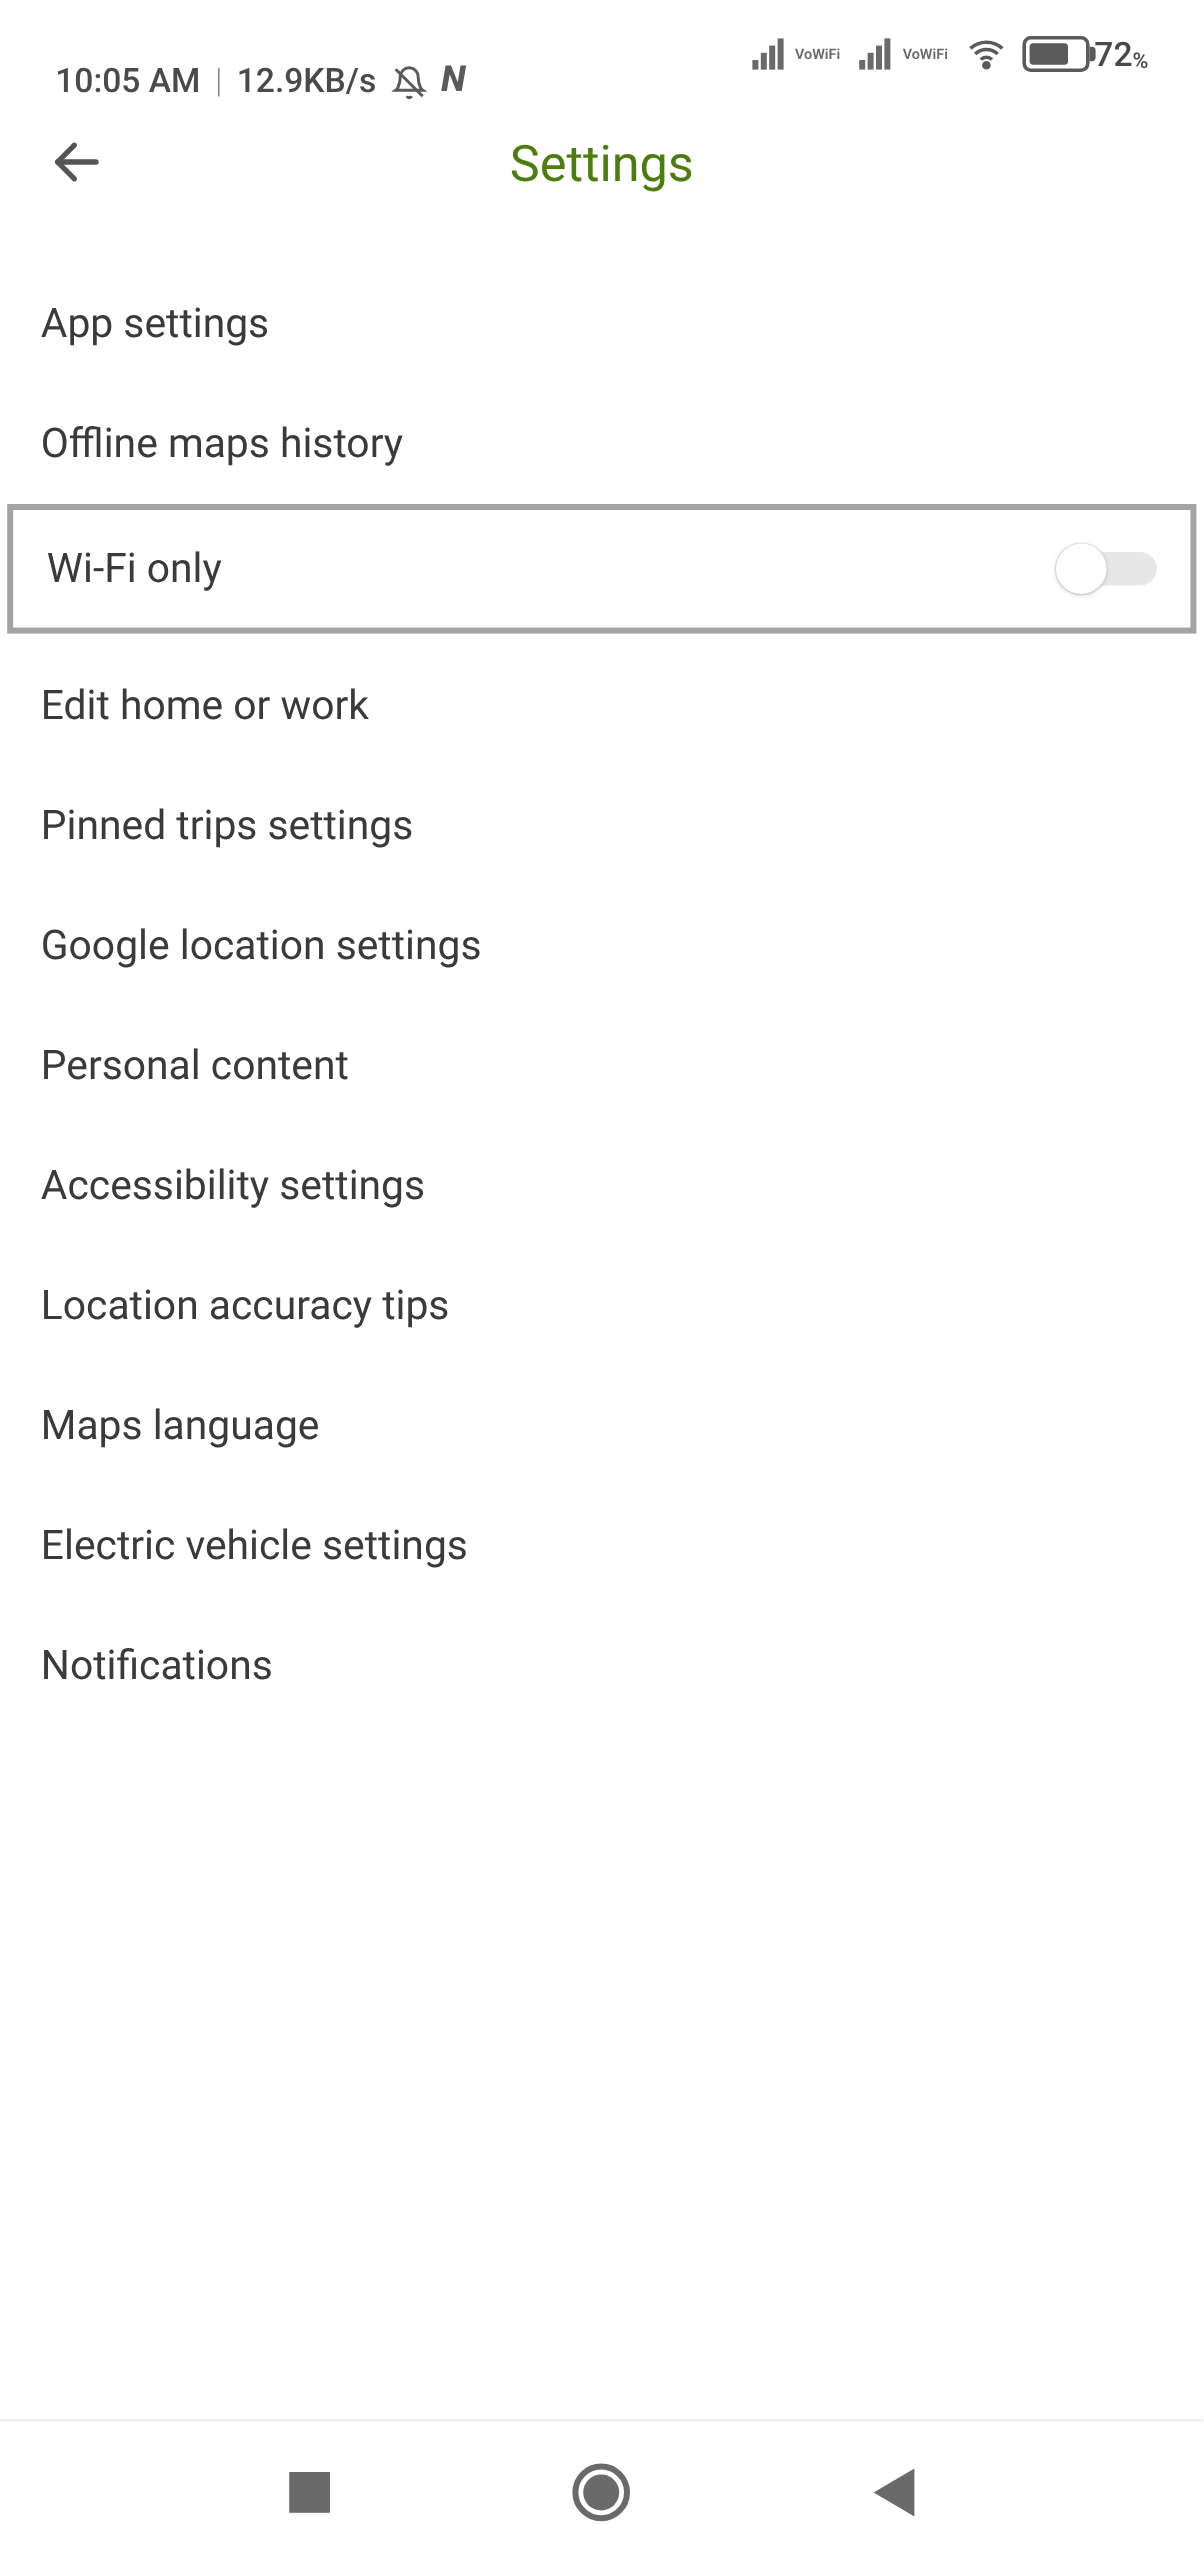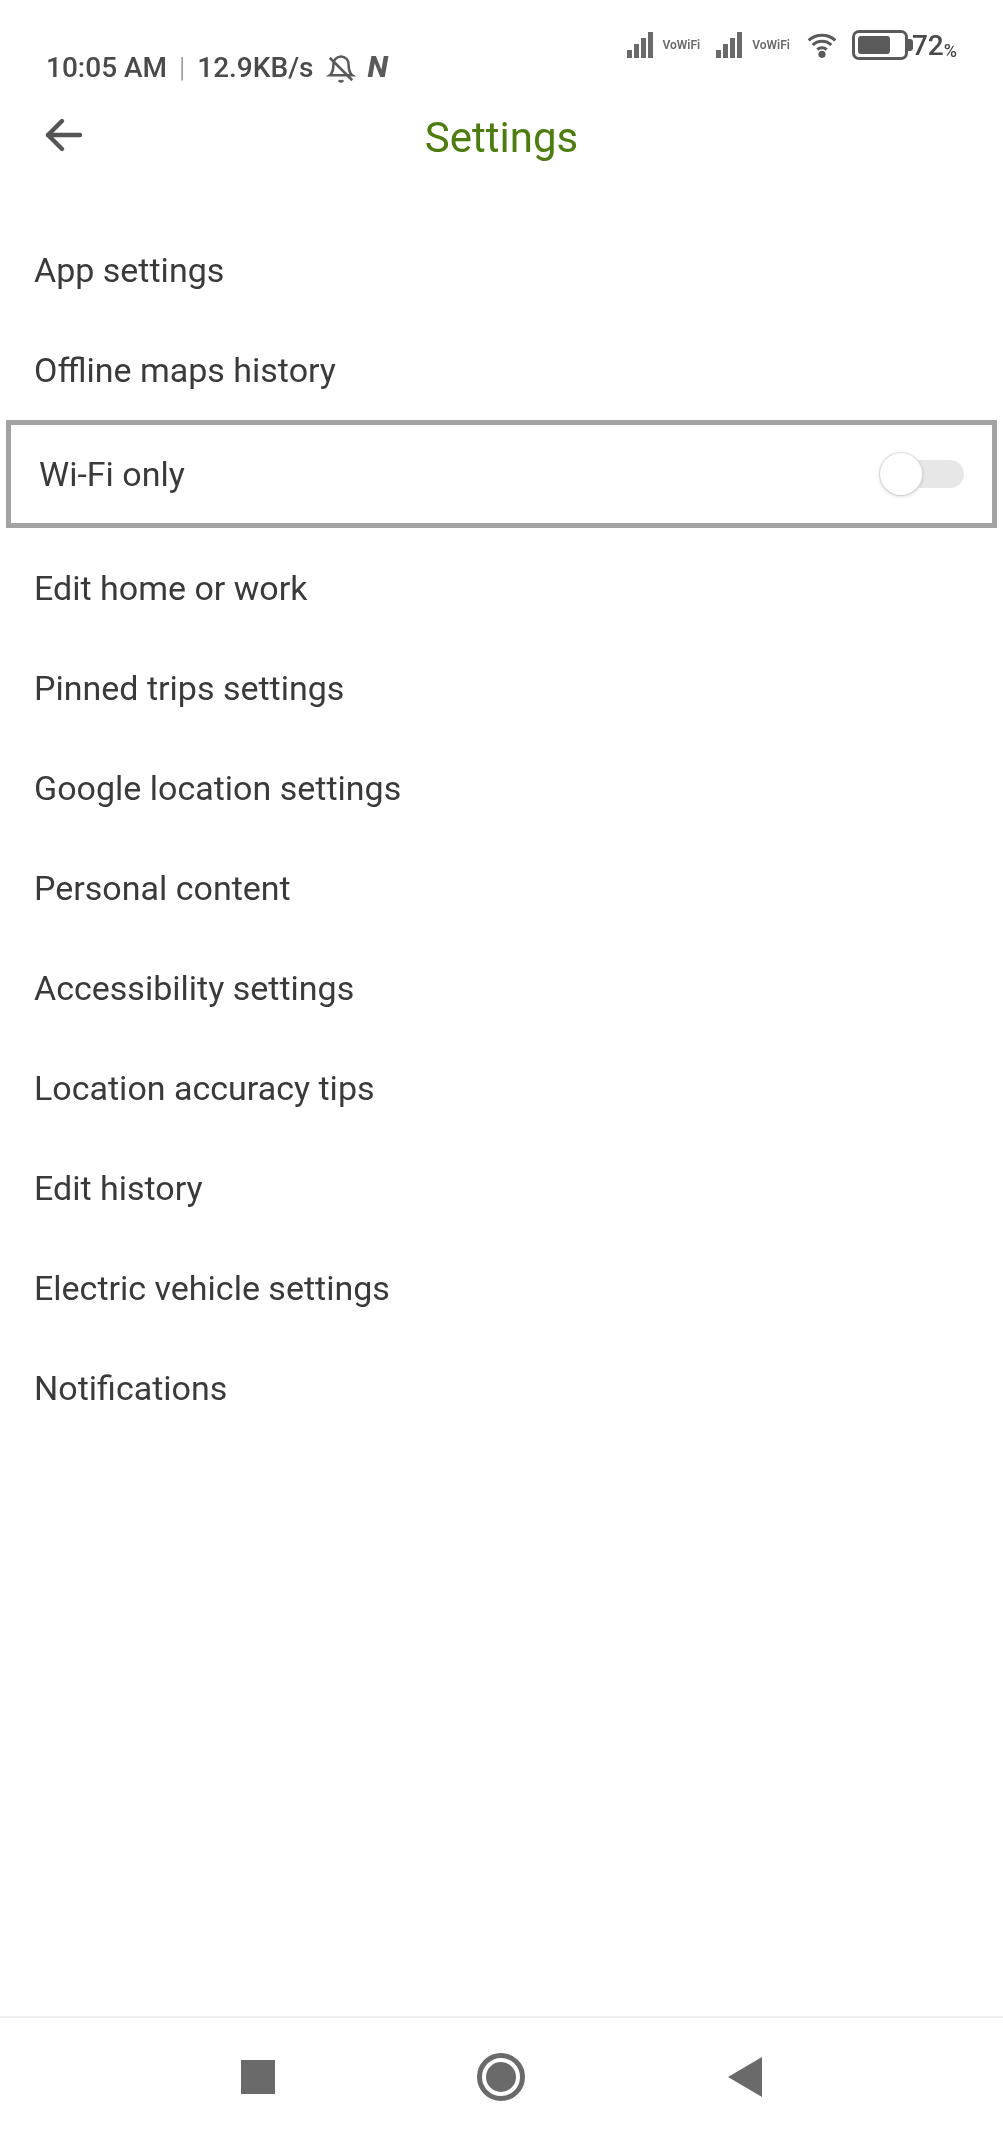--- a/index.html
+++ b/index.html
@@ -265,21 +265,21 @@
 
   <div class="setting-row">
     <div class="setting-label">Accessibility settings</div>
   </div>
 
   <div class="setting-row">
     <div class="setting-label">Location accuracy tips</div>
   </div>
 
   <div class="setting-row">
-    <div class="setting-label">Edit history</div>
+    <div class="setting-label">Maps language</div>
   </div>
 
   <div class="setting-row">
     <div class="setting-label">Electric vehicle settings</div>
   </div>
 
   <div class="setting-row">
     <div class="setting-label">Notifications</div>
   </div>
 

